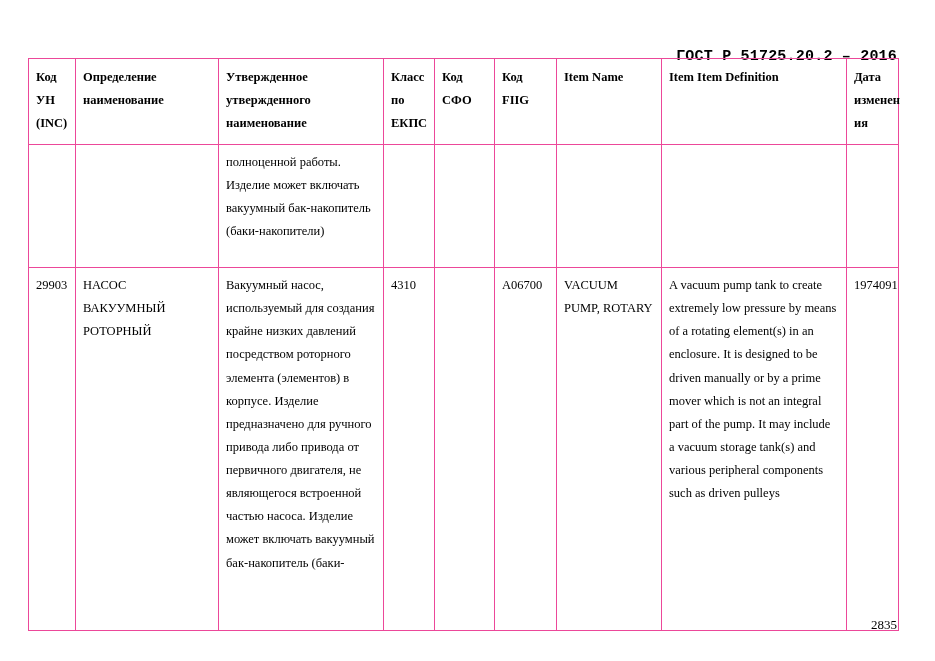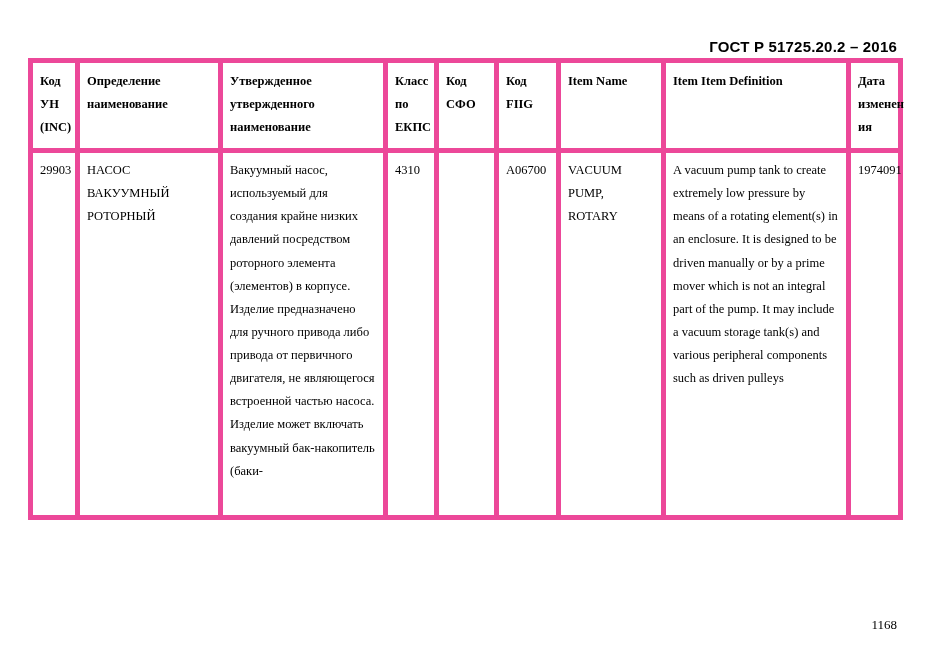--- a/index.html
+++ b/index.html
@@ -16,39 +16,39 @@
     overflow: hidden;
   }
   .page {
     position: relative;
     width: 935px;
     height: 661px;
     box-sizing: border-box;
   }
   .doc-header {
     position: absolute;
-    top: 38px;
+    top: 48px;
     right: 38px;
-    font-family: Liberation Sans, sans-serif;
+    font-family: Liberation Mono, monospace;
     font-size: 15px;
     font-weight: bold;
     letter-spacing: 0.2px;
     white-space: nowrap;
   }
   table.gost-table {
     position: absolute;
     top: 58px;
     left: 28px;
     width: 870px;
     border-collapse: collapse;
     table-layout: fixed;
   }
   table.gost-table td,
   table.gost-table th {
-    border: 5px solid #ec4899;
+    border: 1px solid #ec4899;
     vertical-align: top;
     padding: 6px 7px 8px 7px;
     font-size: 12.5px;
     line-height: 1.85;
     font-family: "Liberation Serif", serif;
     font-weight: normal;
     text-align: left;
   }
   table.gost-table thead th {
     font-weight: bold;
@@ -134,29 +134,40 @@
           <span class="hdr-line">Item Item Definition</span>
         </th>
         <th>
           <span class="hdr-line">Дата</span>
           <span class="hdr-line">изменен</span>
           <span class="hdr-line">ия</span>
         </th>
       </tr>
     </thead>
     <tbody>
+      <tr class="row-continuation">
+        <td class="cell-text"></td>
+        <td class="cell-text"></td>
+        <td class="cell-text">полноценной работы. Изделие может включать вакуумный бак-накопитель (баки-накопители)</td>
+        <td class="cell-text"></td>
+        <td class="cell-text"></td>
+        <td class="cell-text"></td>
+        <td class="cell-text"></td>
+        <td class="cell-text"></td>
+        <td class="cell-text"></td>
+      </tr>
       <tr class="row-main">
         <td class="cell-text">29903</td>
         <td class="cell-text">НАСОС ВАКУУМНЫЙ РОТОРНЫЙ</td>
         <td class="cell-text">Вакуумный насос, используемый для создания крайне низких давлений посредством роторного элемента (элементов) в корпусе. Изделие предназначено для ручного привода либо привода от первичного двигателя, не являющегося встроенной частью насоса. Изделие может включать вакуумный бак-накопитель (баки-</td>
         <td class="cell-text">4310</td>
         <td class="cell-text"></td>
         <td class="cell-text">A06700</td>
         <td class="cell-text">VACUUM PUMP, ROTARY</td>
         <td class="cell-text">A vacuum pump tank to create extremely low pressure by means of a rotating element(s) in an enclosure. It is designed to be driven manually or by a prime mover which is not an integral part of the pump. It may include a vacuum storage tank(s) and various peripheral components such as driven pulleys</td>
         <td class="cell-text">1974091</td>
       </tr>
     </tbody>
   </table>
 
-  <div class="page-number">1168</div>
+  <div class="page-number">2835</div>
 
 </div>
 
 </body></html>

